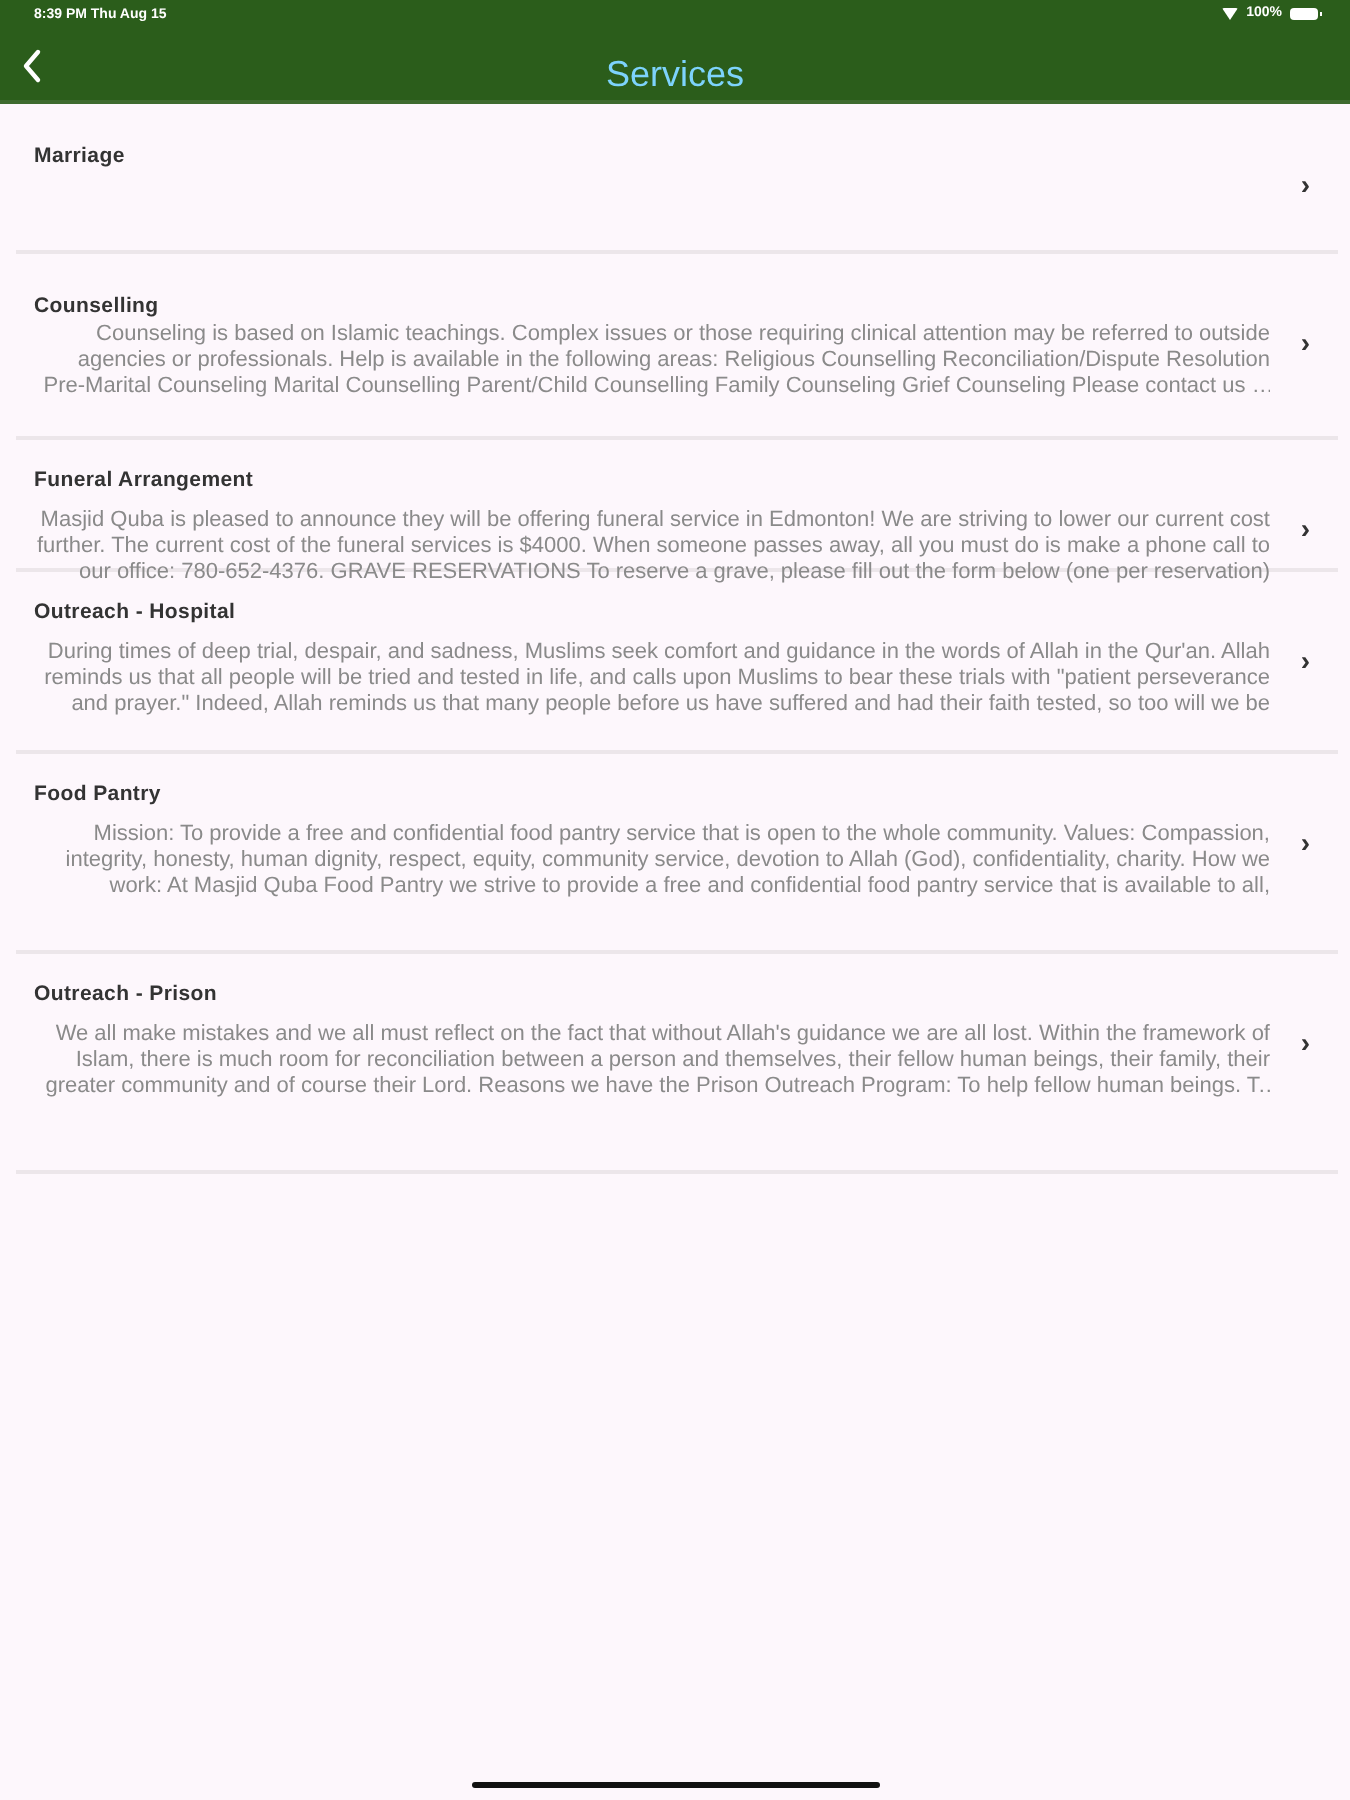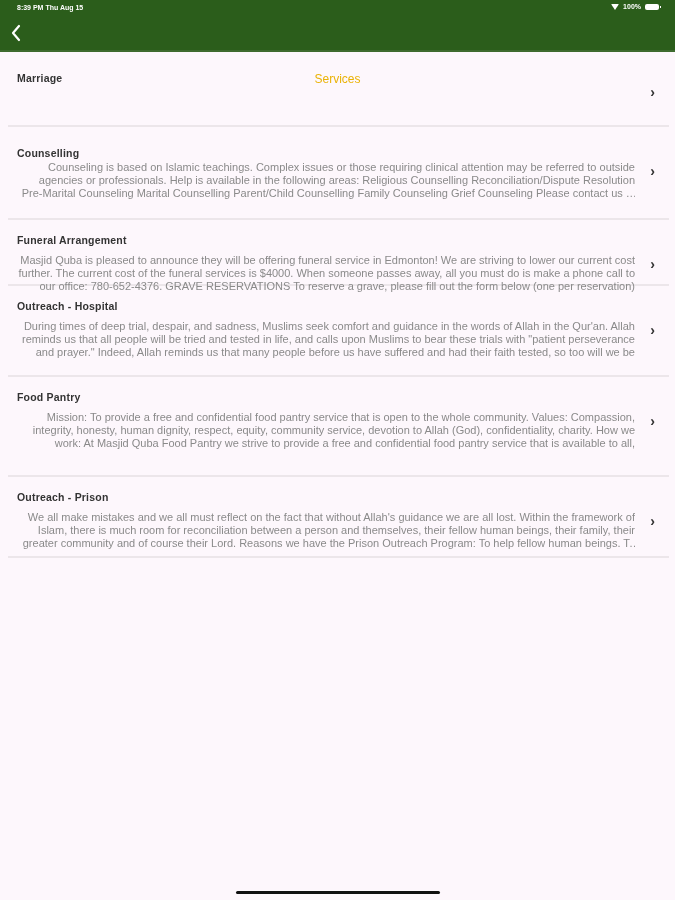--- a/index.html
+++ b/index.html
@@ -23,21 +23,21 @@
   .status .right { position:absolute; right:16px; top:3px; display:flex; align-items:center; gap:4px; }
   .battery { width:14px; height:6px; background:#fff; border-radius:2px; position:relative; }
   .battery:after { content:""; position:absolute; right:-2px; top:2px; width:1px; height:2px; background:#fff; }
   .wifi { width:0; height:0; border-left:4px solid transparent; border-right:4px solid transparent; border-top:6px solid #fff; border-radius:1px; }
   .back {
     position:absolute; left:10px; top:24px; width:20px; height:22px;
     color:#fff; font-size:20px; line-height:20px; cursor:pointer;
   }
   .title {
     position:absolute; left:0; right:0; top:27px; text-align:center;
-    color:#eab308; font-size:12px;margin-top:45px;
+    color:#7dd3fc; font-size:18px;
   }
   .list { position:absolute; left:8px; top:52px; width:661px;text-align:right; }
   .item {
     position:relative; border-bottom:2px solid #ece6ea;
     box-sizing:border-box; padding:0 40px 0 9px; cursor:pointer;
   }
   .item .name {
     position:absolute; left:9px; top:20px;
     font-size:10.5px; font-weight:bold; color:#333; letter-spacing:0.2px;
   }
@@ -92,20 +92,20 @@
   <div class="item" style="height:91px">
     <div class="name" style="top:14px">Outreach - Hospital</div>
     <div class="desc" style="top: 34px; display: -webkit-box; -webkit-line-clamp: 3; -webkit-box-orient: vertical; overflow: hidden;">During times of deep trial, despair, and sadness, Muslims seek comfort and guidance in the words of Allah in the Qur'an. Allah reminds us that all people will be tried and tested in life, and calls upon Muslims to bear these trials with "patient perseverance and prayer." Indeed, Allah reminds us that many people before us have suffered and had their faith tested, so too will we be tried and tested in this life. "See...</div>
     <div class="chev" style="top:36px">›</div>
   </div>
   <div class="item" style="height:100px">
     <div class="name" style="top:14px">Food Pantry</div>
     <div class="desc" style="top: 34px; display: -webkit-box; -webkit-line-clamp: 3; -webkit-box-orient: vertical; overflow: hidden;">Mission: To provide a free and confidential food pantry service that is open to the whole community. Values: Compassion, integrity, honesty, human dignity, respect, equity, community service, devotion to Allah (God), confidentiality, charity. How we work: At Masjid Quba Food Pantry we strive to provide a free and confidential food pantry service that is available to all, Muslim and non-Muslim alike. ...</div>
     <div class="chev" style="top:36px">›</div>
   </div>
-  <div class="item" style="height:81px">
+  <div class="item" style="height:110px">
     <div class="name" style="top:14px">Outreach - Prison</div>
     <div class="desc" style="top: 34px; display: -webkit-box; -webkit-line-clamp: 3; -webkit-box-orient: vertical; overflow: hidden;">We all make mistakes and we all must reflect on the fact that without Allah's guidance we are all lost. Within the framework of Islam, there is much room for reconciliation between a person and themselves, their fellow human beings, their family, their greater community and of course their Lord. Reasons we have the Prison Outreach Program: To help fellow human beings. To present an unbiased understa...</div>
     <div class="chev" style="top:36px">›</div>
   </div>
 </div>
 
 <div class="home-indicator"></div>
 
 </body></html>

